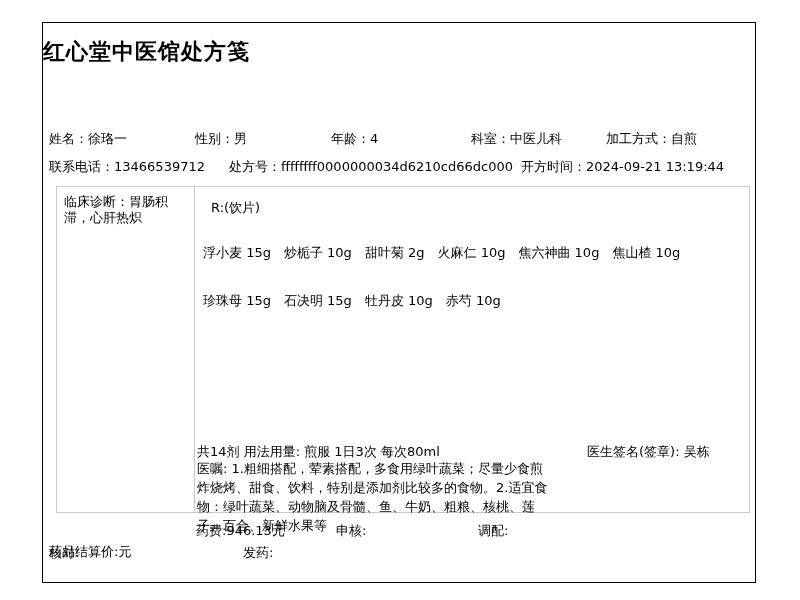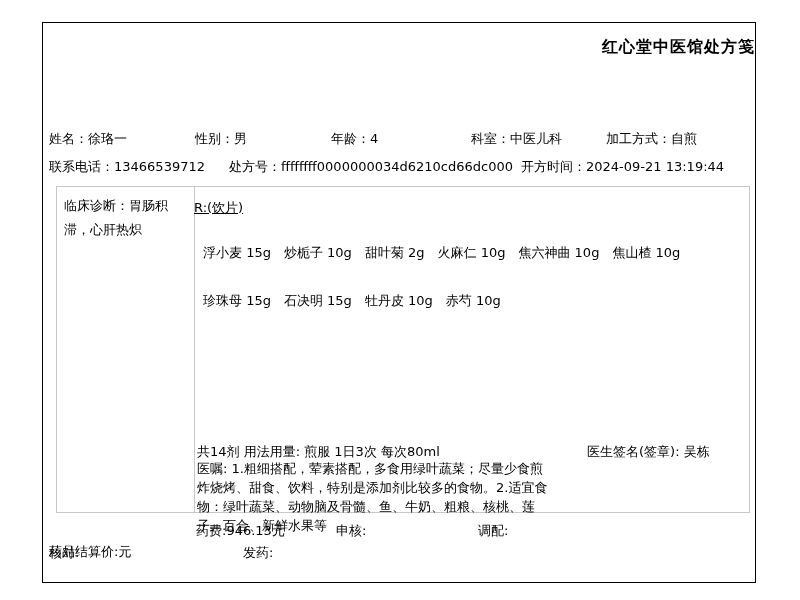--- a/index.html
+++ b/index.html
@@ -13,45 +13,45 @@
   }
   .page {
     position: absolute;
     left: 42px; top: 22px;
     width: 712px; height: 559px;
     border: 1px solid #000000;
   }
   .title {
     position: absolute;
     left: 0; top: 14px; width: 100%;
-    text-align: right;
-    font-size: 16px;
+    text-align: left;
+    font-size: 22px;
     font-weight: bold;
     letter-spacing: 1px;
   }
   .abs { position: absolute; white-space: nowrap; }
   .rx-box {
     position: absolute;
     left: 13px; top: 163px;
     width: 692px; height: 325px;
     border: 1px solid #c8c8c8;
   }
   .rx-divider {
     position: absolute;
     left: 137px; top: 0;
     width: 0; height: 100%;
     border-left: 1px solid #c8c8c8;
   }
   .diagnosis {
     position: absolute;
     left: 7px; top: 7px;
     width: 122px;
-    line-height: 24px;
+    line-height: 16px;
   }
-  .rx-header { position: absolute; left: 137px; top: 12px; text-decoration: underline; }
+  .rx-header { position: absolute; left: 154px; top: 12px; }
   .herbs { position: absolute; left: 146px; top: 58px; width: 540px; }
   .herb-line { height: 16px; line-height: 16px; margin-bottom: 32px; white-space: nowrap; }
   .herb { margin-right: 13px; }
   .usage-row { position: absolute; left: 140px; top: 256px; white-space: nowrap; }
   .doctor-row { position: absolute; left: 510px; top: 256px; white-space: nowrap; padding-left: 20px; }
   .advice {
     position: absolute;
     left: 140px; top: 272px;
     width: 356px;
     line-height: 19px;

